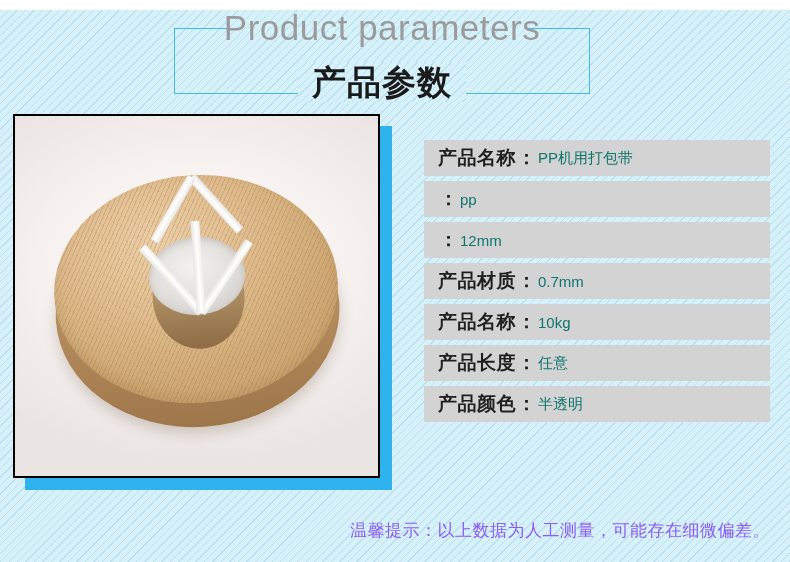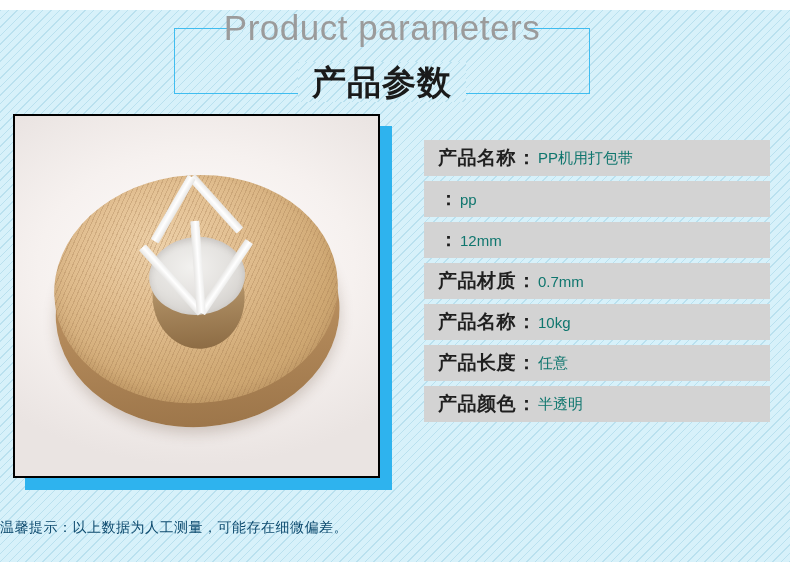--- a/index.html
+++ b/index.html
@@ -242,22 +242,23 @@
     color: #0f766e;
     white-space: nowrap;
   }
 
   
   #footer-note {
     position: absolute;
     left: 0;
     top: 519px;
     width: 770px;
-    font-size: 14px;
-    color: #0c4a6e;
+    text-align: right;
+    font-size: 17px;
+    color: #8b5cf6;
     letter-spacing: 0.5px;
     white-space: nowrap;
   }
 </style>
 </head>
 <body>
 
 <div id="page">
 
   <div id="backdrop"></div>

